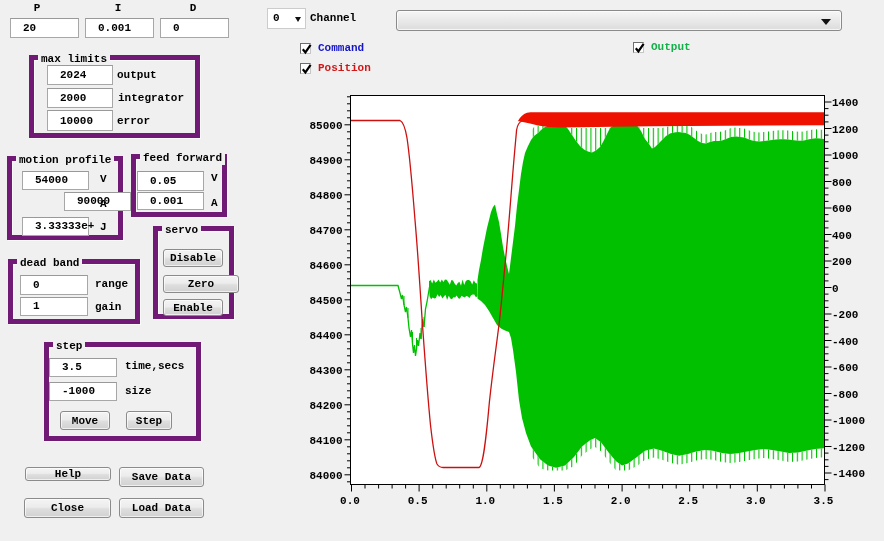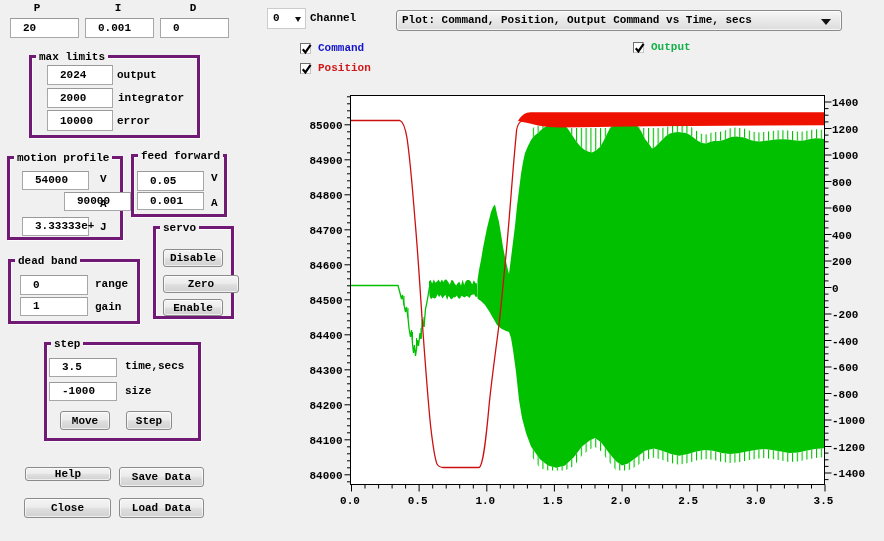--- a/index.html
+++ b/index.html
@@ -1,20 +1,20 @@
 <!DOCTYPE html>
 <html><head>
 <meta charset="utf-8">
 <style>
 * { margin:0; padding:0; box-sizing:border-box; }
 html,body { width:884px; height:541px; background:#f0f0f0; overflow:hidden; }
 body { position:relative; font:bold 11px "Liberation Mono", monospace; color:#000; }
 .lb { position:absolute; white-space:pre; line-height:13px; }
 .e { position:absolute; background:#fff; border:1px solid #a7a7a7; border-top-color:#999; display:flex; align-items:center; padding-left:12px; }
-.g { position:absolute; border:3px solid #701a75; box-shadow: inset 1px 1px 0 #fbfbfb, 1px 1px 0 #fbfbfb; }
+.g { position:absolute; border:5px solid #701a75; box-shadow: inset 1px 1px 0 #fbfbfb, 1px 1px 0 #fbfbfb; }
 .g > span { position:absolute; top:-7px; left:4px; background:#f0f0f0; padding:0 3px; line-height:13px; white-space:pre; }
 .b { position:absolute; border:1px solid #8b8b8b; border-radius:3px;
      background:linear-gradient(180deg,#f4f4f4 0%,#ececec 45%,#dedede 55%,#d1d1d1 100%);
      box-shadow: inset 0 0 0 1px rgba(255,255,255,.65);
      display:flex; align-items:center; justify-content:center; font:inherit; }
 .cb { position:absolute; width:11px; height:11px; background:#fff;
       border:1px solid #c6c6c6; border-top:1.5px solid #6e6e6e; border-left:1.5px solid #6e6e6e; }
 .cb svg { position:absolute; left:0; top:0; }
 </style>
 </head>
@@ -27,21 +27,20 @@
 <div class="e" style="left:85px;top:18px;width:69px;height:20px;">0.001</div>
 <div class="e" style="left:160px;top:18px;width:69px;height:20px;">0</div>
 
 <div style="position:absolute;left:267px;top:8px;width:39px;height:21px;background:#fff;border:1px solid #cccccc;">
   <div style="position:absolute;left:5px;top:3px;">0</div>
   <div style="position:absolute;right:4px;top:8px;width:0;height:0;border-left:3.5px solid transparent;border-right:3.5px solid transparent;border-top:5px solid #111;"></div>
 </div>
 <div class="lb" style="left:310px;top:12px;">Channel</div>
 
 <div style="position:absolute;left:396px;top:10px;width:446px;height:21px;border:1px solid #8a8a8a;border-radius:3px;background:linear-gradient(180deg,#f6f6f6,#e9e9e9 50%,#dcdcdc);box-shadow:inset 0 0 0 1px rgba(255,255,255,.7);">
-  <div style="position:absolute;left:5px;top:3px;">Plot: Command, Position, Output Command vs Time, secs</div>
   <div style="position:absolute;right:10px;top:8px;width:0;height:0;border-left:5px solid transparent;border-right:5px solid transparent;border-top:6px solid #111;"></div>
 </div>
 
 <div class="cb" style="left:300px;top:43px;">
     <svg width="11" height="11" viewBox="0 0 11 11">
       <path d="M1.8 5.2 L4.4 8.4 L9.6 0.8" stroke="#000" stroke-width="2.2" fill="none"></path>
     </svg>
   </div>
 <div class="lb" style="left:318px;top:42px;color:#1414c8;">Command</div>
 <div class="cb" style="left:300px;top:63px;">

